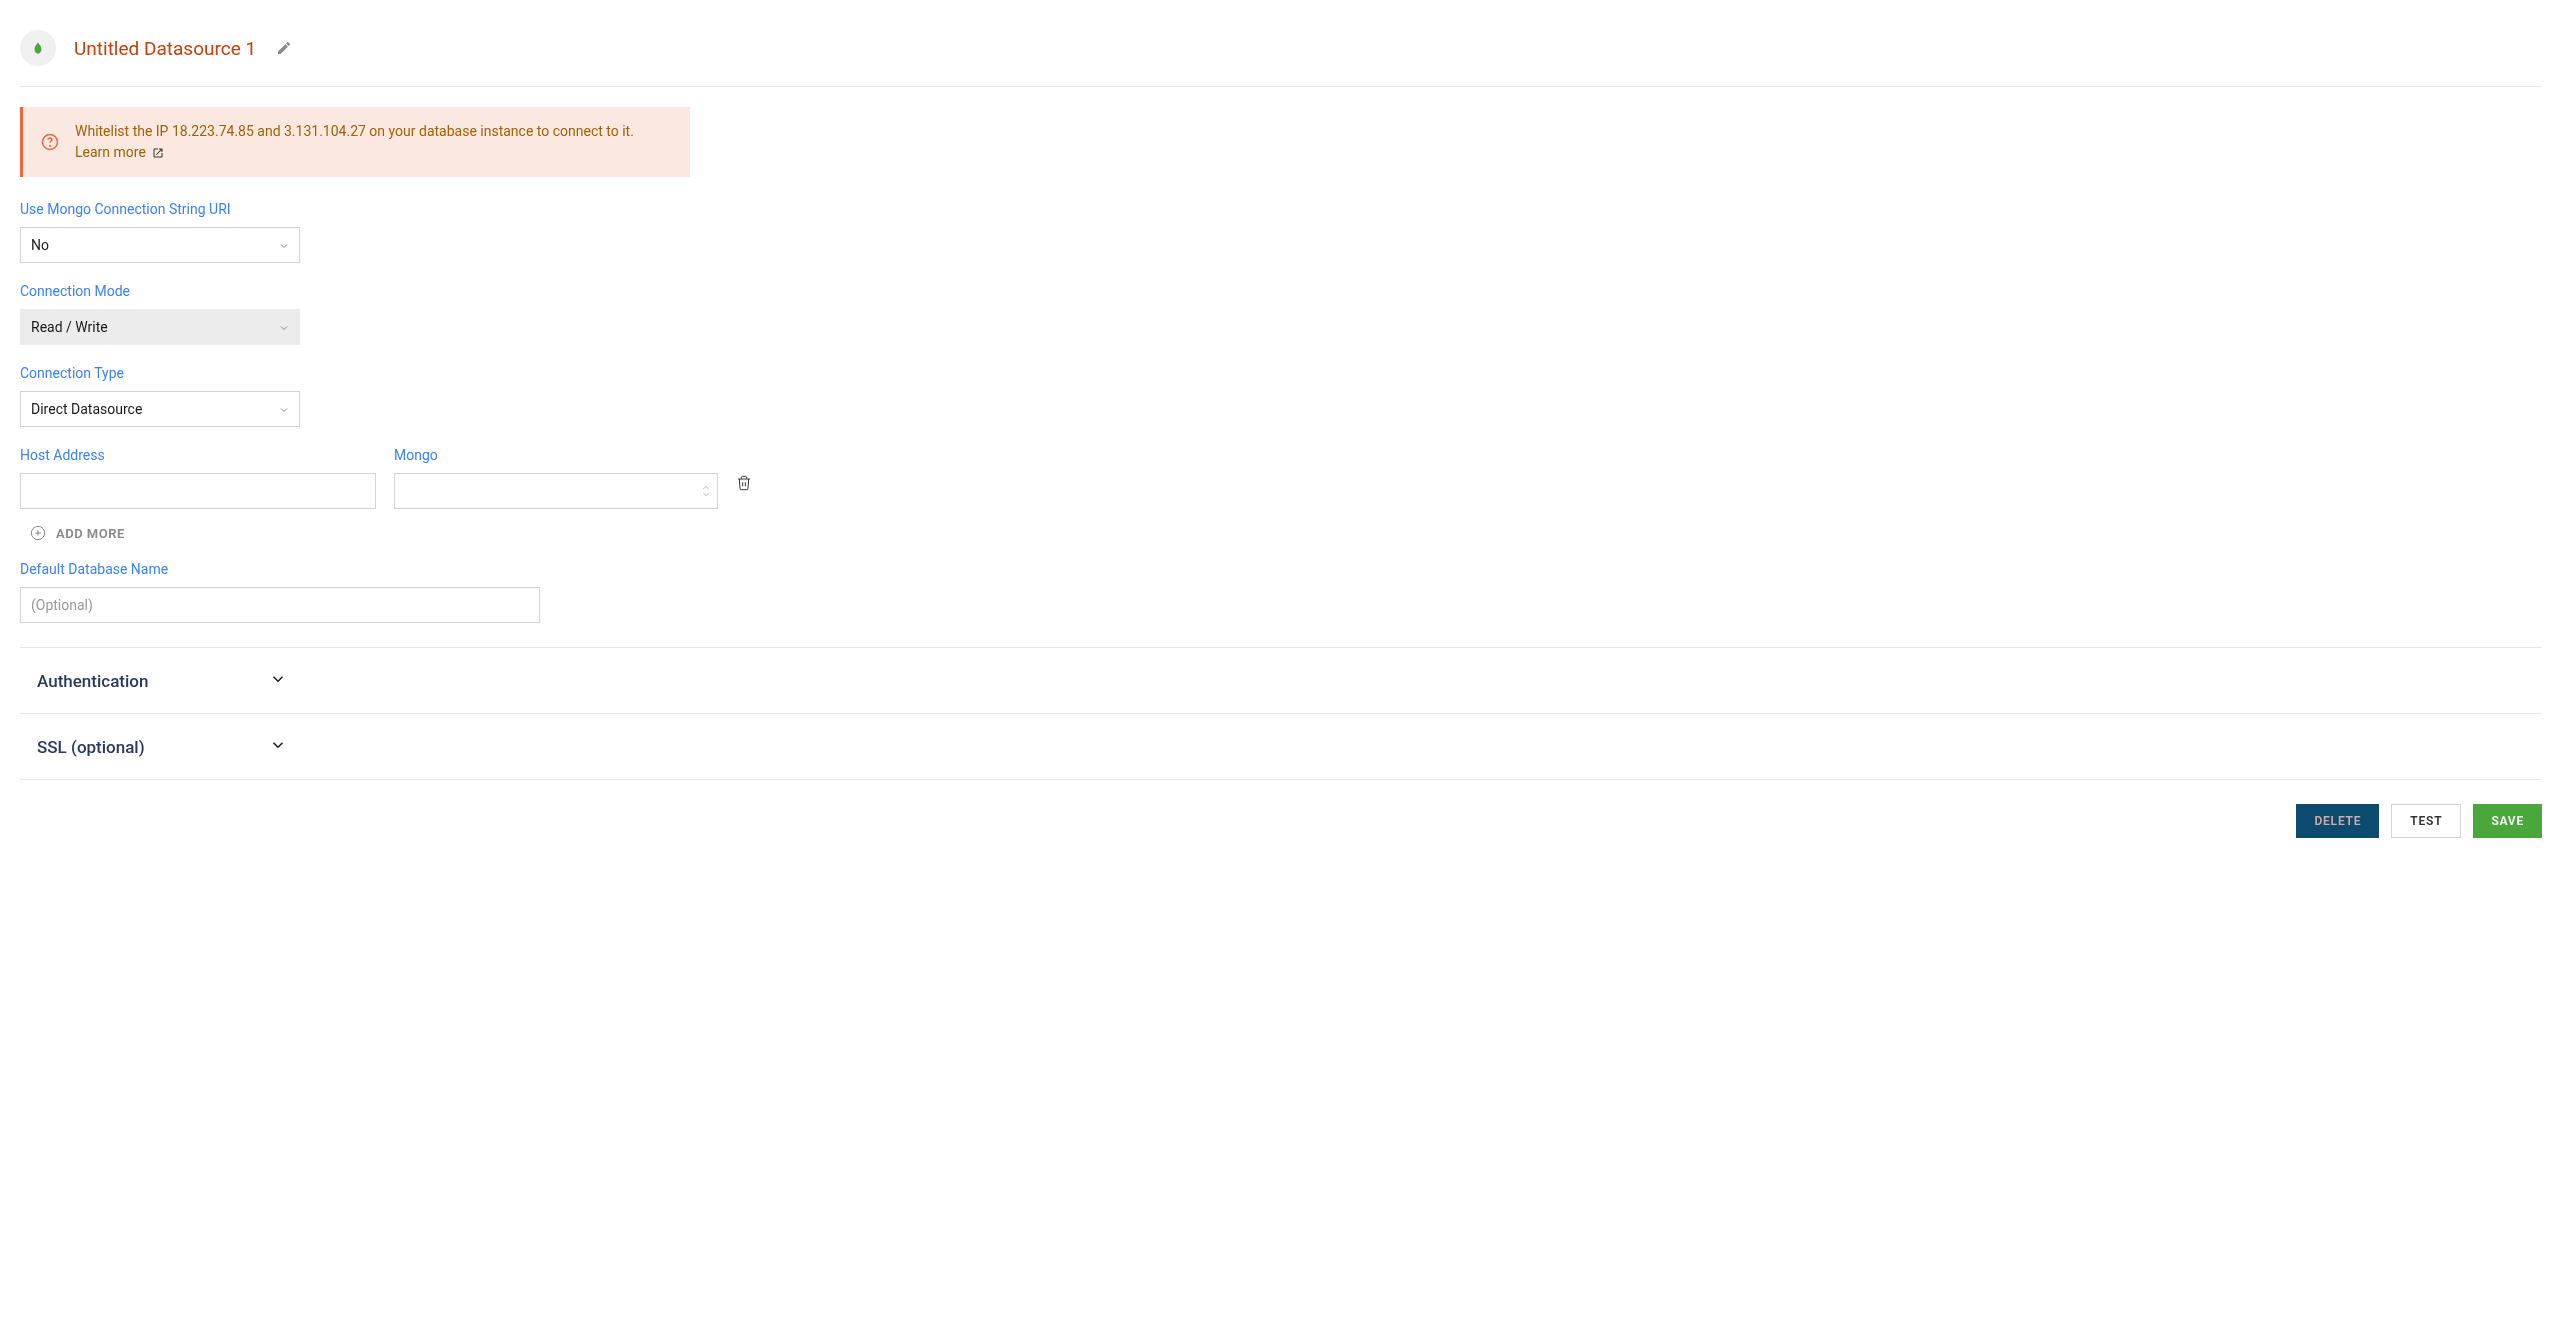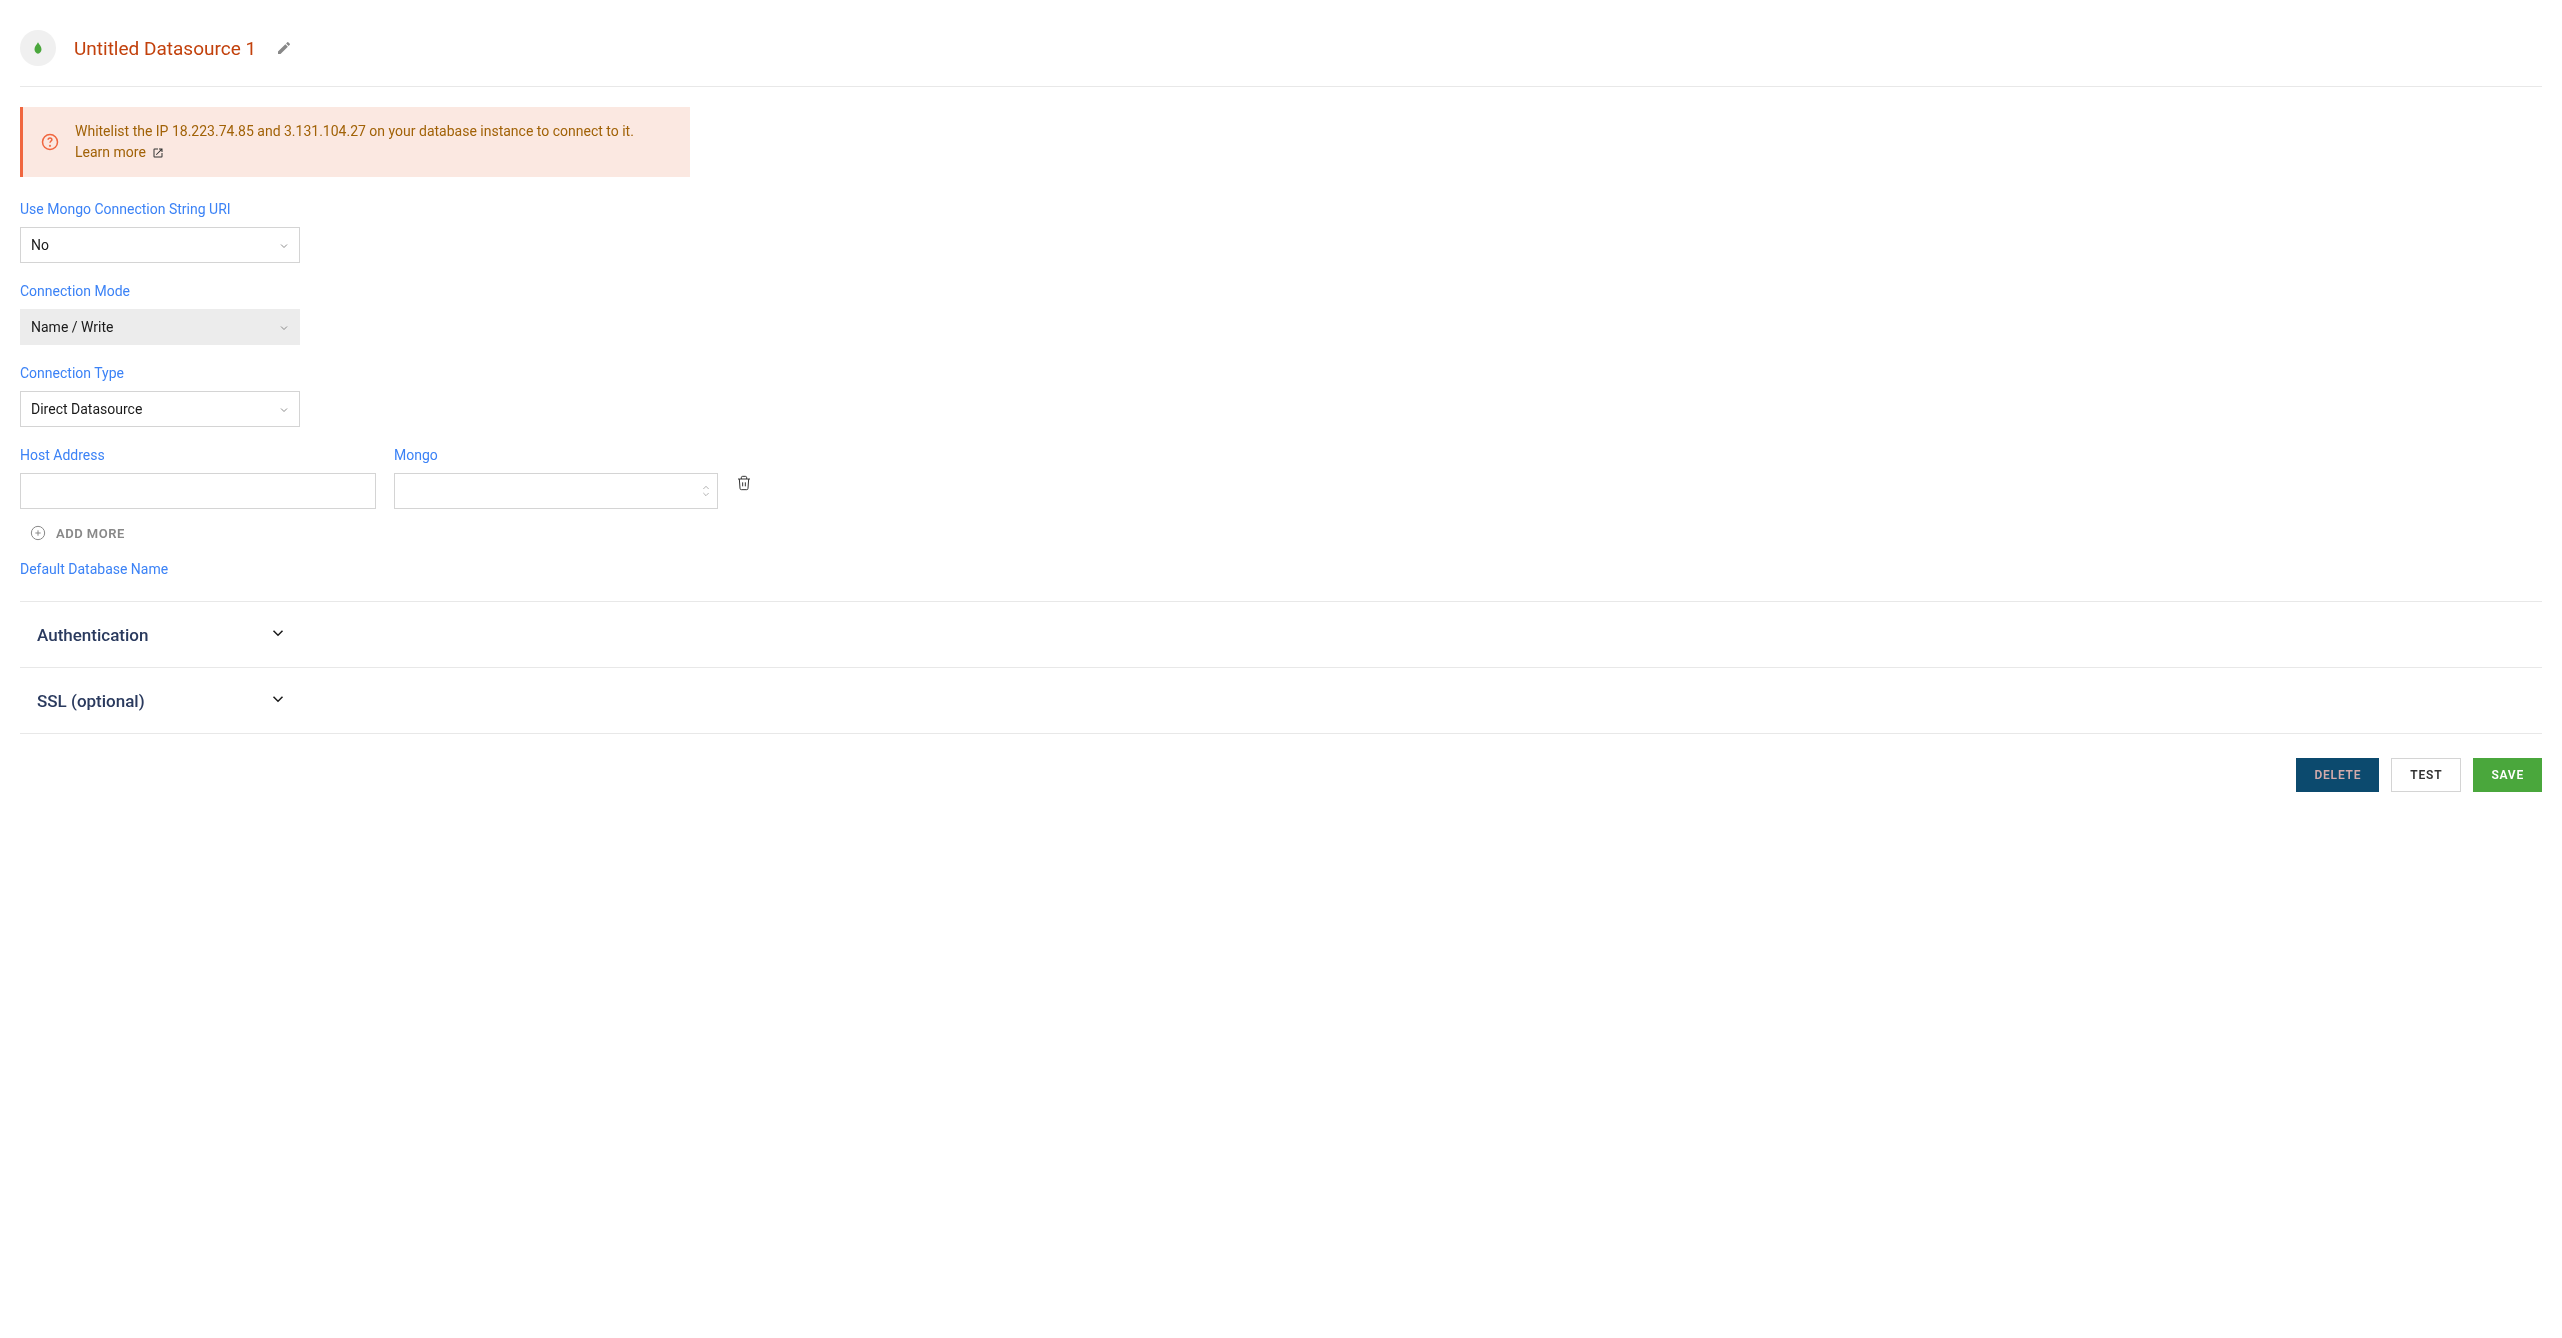--- a/index.html
+++ b/index.html
@@ -327,21 +327,21 @@
           <svg viewBox="0 0 24 24">
               <polyline points="6 9 12 15 18 9"></polyline>
             </svg>
         </span>
       </div>
     </div>
 
     <div class="field">
       <label class="field-label">Connection Mode</label>
       <div class="select-wrap highlighted">
-        <div class="select-box">Name / Write</div>
+        <div class="select-box">Read / Write</div>
         <span class="chevron-down-sm">
           <svg viewBox="0 0 24 24">
               <polyline points="6 9 12 15 18 9"></polyline>
             </svg>
         </span>
       </div>
     </div>
 
     <div class="field">
       <label class="field-label">Connection Type</label>
@@ -388,20 +388,21 @@
       <svg viewBox="0 0 24 24">
         <circle cx="12" cy="12" r="10"></circle>
         <line x1="12" y1="8" x2="12" y2="16"></line>
         <line x1="8" y1="12" x2="16" y2="12"></line>
       </svg>
       <span>ADD MORE</span>
     </div>
 
     <div class="field">
       <label class="field-label">Default Database Name</label>
+      <input type="text" class="text-input db-name-input" placeholder="(Optional)" style="">
     </div>
   </div>
 
   <hr class="divider">
 
   <div class="section-toggle">
     <div class="section-title-group">
       <span class="section-title">Authentication</span>
       <span class="section-chevron">
         <svg viewBox="0 0 24 24">

